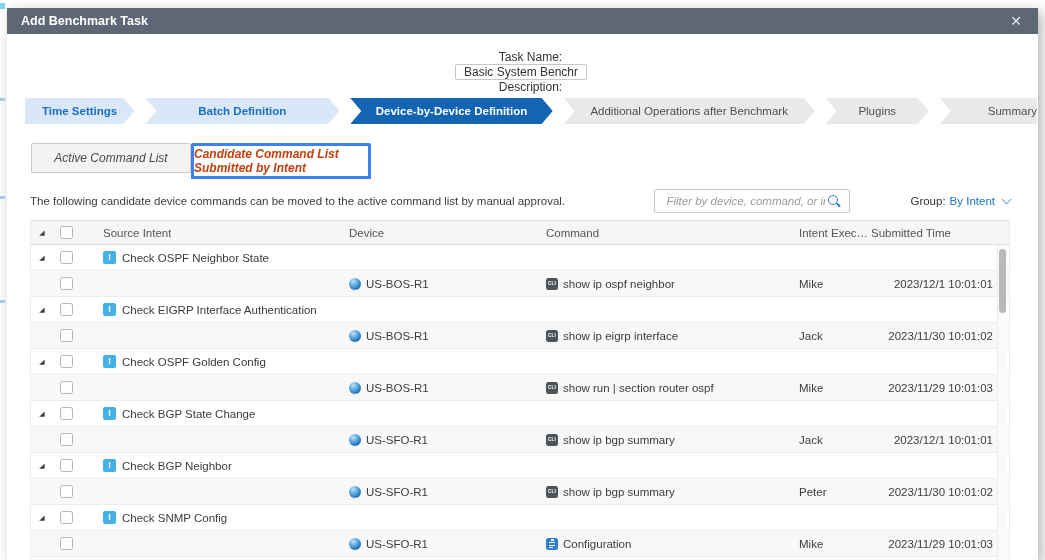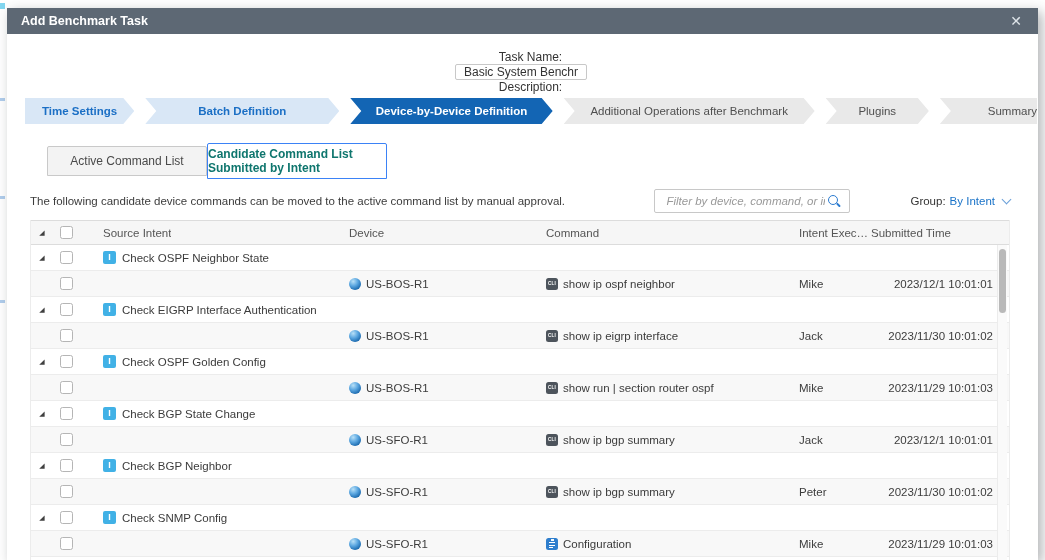--- a/index.html
+++ b/index.html
@@ -48,27 +48,27 @@
   .step:nth-child(2){flex:1 1 23.6%;}
   .step:nth-child(3){flex:0 0 20.0%;}
   .step:nth-child(4){flex:0 0 24.8%;}
   .step:nth-child(5){flex:0 0 10.2%;}
   .step:nth-child(6){flex:0 0 9.6%;}
   .step.done{background:#d9e7f6;color:#1b6fc5;font-weight:700;}
   .step.active{background:#1365b4;color:#fff;font-weight:700;}
   .step.upcoming{background:#e9e9e9;color:#4f4f4f;font-weight:400;}
 
   
-  .tabs{display:flex;align-items:center;margin:19px 0 0 40px;height:36px;}
+  .tabs{display:flex;align-items:flex-start;margin:19px 0 0 24px;height:36px;font-style:italic;}
   .tab{
     display:flex;align-items:center;justify-content:center;box-sizing:border-box;
     font-size:12px;cursor:pointer;border-radius:2px 2px 0 0;
   }
   .tab.inactive{height:30px;width:160px;background:#f3f3f3;border:1px solid #c9c9c9;color:#4a4a4a;}
-  .tab.active{height:36px;width:180px;background:#fff;border:1px solid #3b82f6;color:#0f766e;font-weight:700;}
+  .tab.active{height:36px;width:180px;background:#fff;border:3px solid #3b82f6;color:#c2410c;font-weight:700;}
 
   
   .info-row{display:flex;align-items:center;margin:9px 28px 6px 23px;height:26px;gap:42px;}
   .hint{flex:1;font-size:11.5px;color:#3c3c3c;}
   .filter-box{
     display:flex;align-items:center;width:196px;height:24px;box-sizing:border-box;
     border:1px solid #c8c8c8;border-radius:2px;background:#fff;margin-right:18px;padding:0 7px 0 9px;
   }
   .filter-box input{
     flex:1;border:none;outline:none;font-size:11.5px;color:#333;min-width:0;

